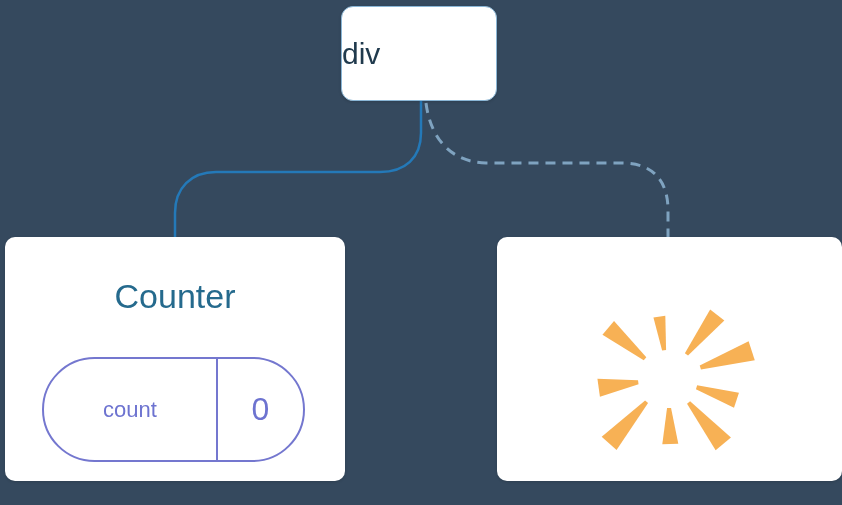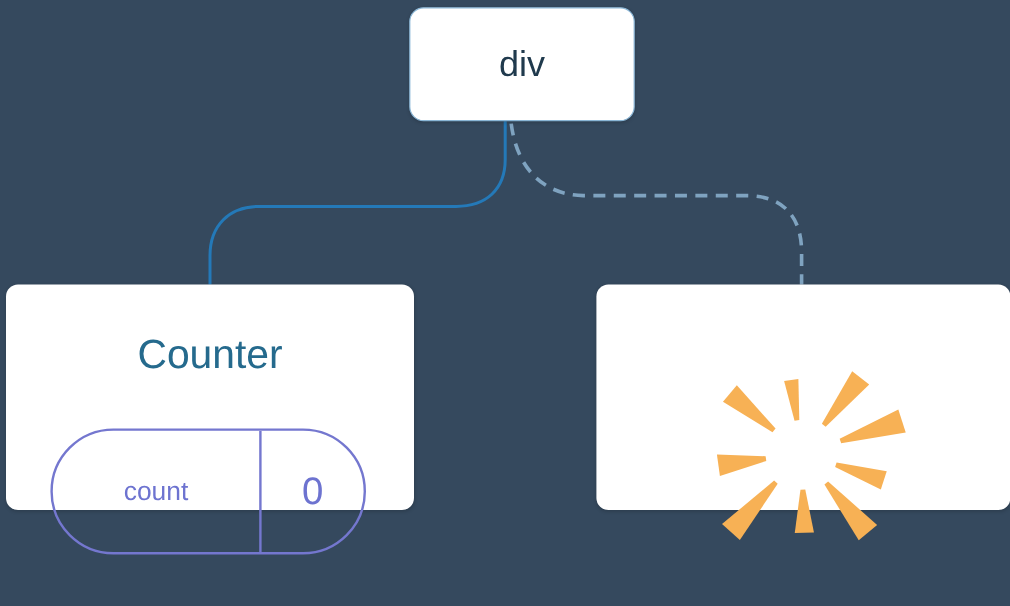--- a/index.html
+++ b/index.html
@@ -14,28 +14,27 @@
   .stage {
     position: relative;
     width: 842px;
     height: 505px;
   }
   
   .root-node {
     position: absolute;
     left: 341px;
     top: 6px;
-    width: 188px;
+    width: 156px;
     height: 95px;
     background: var(--card-bg, #fff);
     border: 1.5px solid var(--node-border, #8ab6d6);
     border-radius: 12px;
     display: flex;
     align-items: center;
-    justify-content: center;
     box-sizing: border-box;
     box-shadow: 0 1px 3px rgba(0,0,0,0.15);
     z-index: 2;
   }
   .root-node .label {
     font-size: 30px;
     color: var(--root-label, #203a4d);
   }
   
   .edges {
@@ -57,21 +56,21 @@
     fill: none;
     stroke: var(--dashed-edge, #7fa3c0);
     stroke-width: 3;
     stroke-dasharray: 10 7;
     stroke-linejoin: round;
   }
   
   .card {
     position: absolute;
     top: 237px;
-    height: 188px;
+    height: 244px;
     background: var(--card-bg, #fff);
     border-radius: 10px;
     box-sizing: border-box;
     box-shadow: 0 1px 3px rgba(0,0,0,0.15);
     z-index: 2;
   }
   .card-left {
     left: 5px;
     width: 340px;
   }

